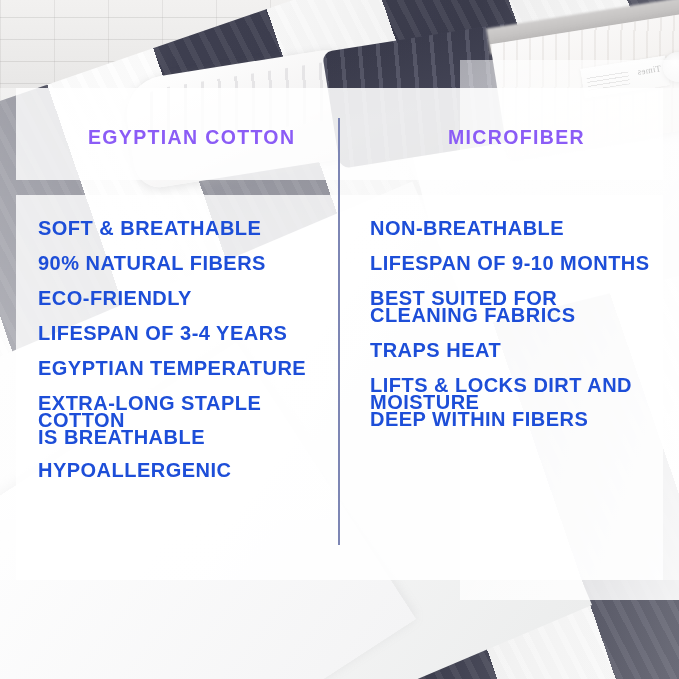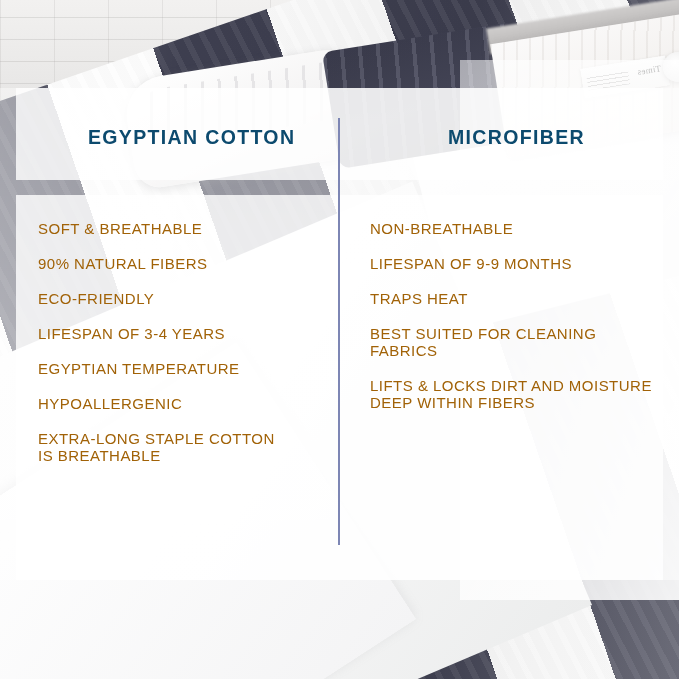--- a/index.html
+++ b/index.html
@@ -177,43 +177,43 @@
     pointer-events:none;
   }
 
   
   .content { position:absolute; inset:0; }
 
   .col-head{
     position:absolute; top:126px;
     font-size:19.5px; font-weight:700;
     letter-spacing:1.35px;
-    color:#0c4a6e;
+    color:#8b5cf6;
     white-space:nowrap;
   }
   .col-head.left  { left:88px; }
   .col-head.right { left:448px; }
 
   .divider{
     position:absolute; left:338px; top:118px;
     width:1.5px; height:427px;
     background:#7d86b4;
   }
 
   .col{
     position:absolute; top:220px;
   }
   .col.left  { left:38px;  width:295px; }
   .col.right { left:370px; width:295px; }
 
   .item{
-    font-size:15px;
-    font-weight:400;
+    font-size:20px;
+    font-weight:700;
     letter-spacing:.48px;
-    color:#a16207;
+    color:#1d4ed8;
     line-height:17px;
     margin-bottom:18px;
     white-space:pre-line;
   }
   .item.two-line{ margin-bottom:16px; }
 </style>
 </head>
 <body>
 
 <div class="stage">
@@ -257,28 +257,28 @@
     <div class="col-head right">MICROFIBER</div>
 
     <div class="divider"></div>
 
     <div class="col left">
       <div class="item">SOFT &amp; BREATHABLE</div>
       <div class="item">90% NATURAL FIBERS</div>
       <div class="item">ECO-FRIENDLY</div>
       <div class="item">LIFESPAN OF 3-4 YEARS</div>
       <div class="item">EGYPTIAN TEMPERATURE</div>
-      <div class="item">HYPOALLERGENIC</div>
       <div class="item two-line">EXTRA-LONG STAPLE COTTON
 IS BREATHABLE</div>
+      <div class="item">HYPOALLERGENIC</div>
     </div>
 
     <div class="col right">
       <div class="item">NON-BREATHABLE</div>
-      <div class="item">LIFESPAN OF 9-9 MONTHS</div>
+      <div class="item">LIFESPAN OF 9-10 MONTHS</div>
+      <div class="item">BEST SUITED FOR CLEANING FABRICS</div>
       <div class="item">TRAPS HEAT</div>
-      <div class="item">BEST SUITED FOR CLEANING FABRICS</div>
       <div class="item two-line">LIFTS &amp; LOCKS DIRT AND MOISTURE
 DEEP WITHIN FIBERS</div>
     </div>
 
   </div>
 </div>
 
 </body></html>

